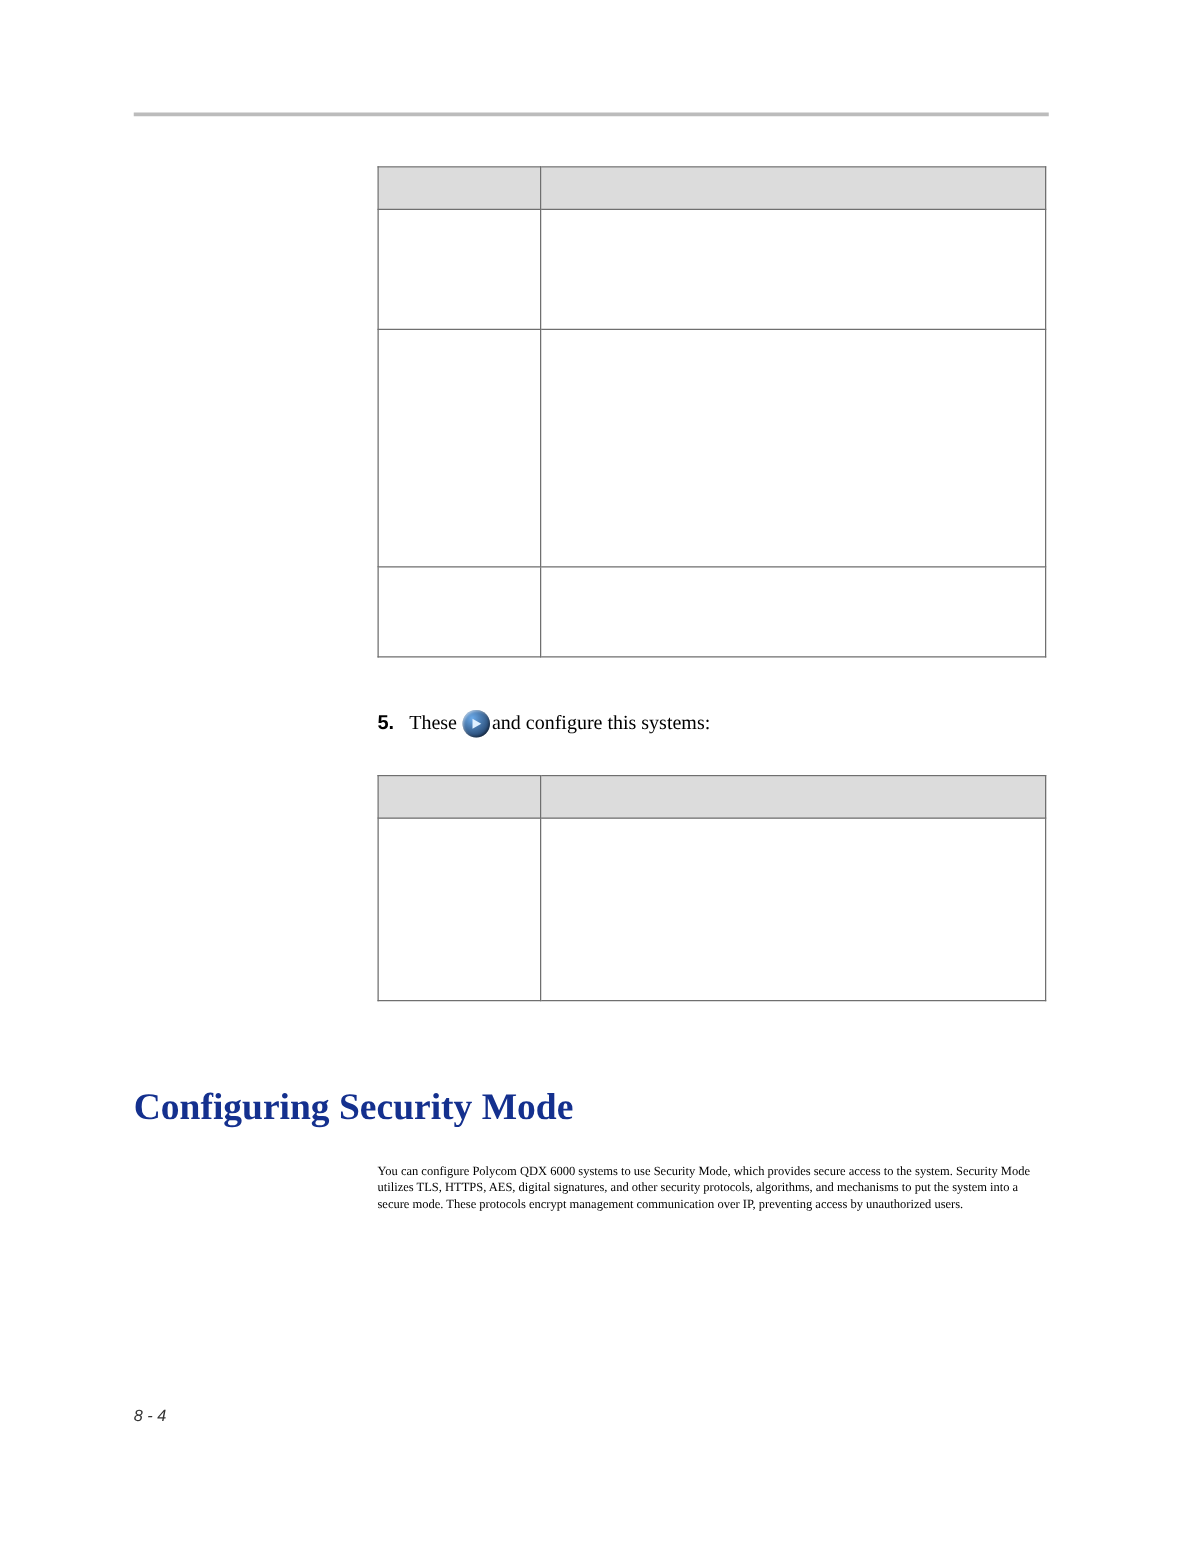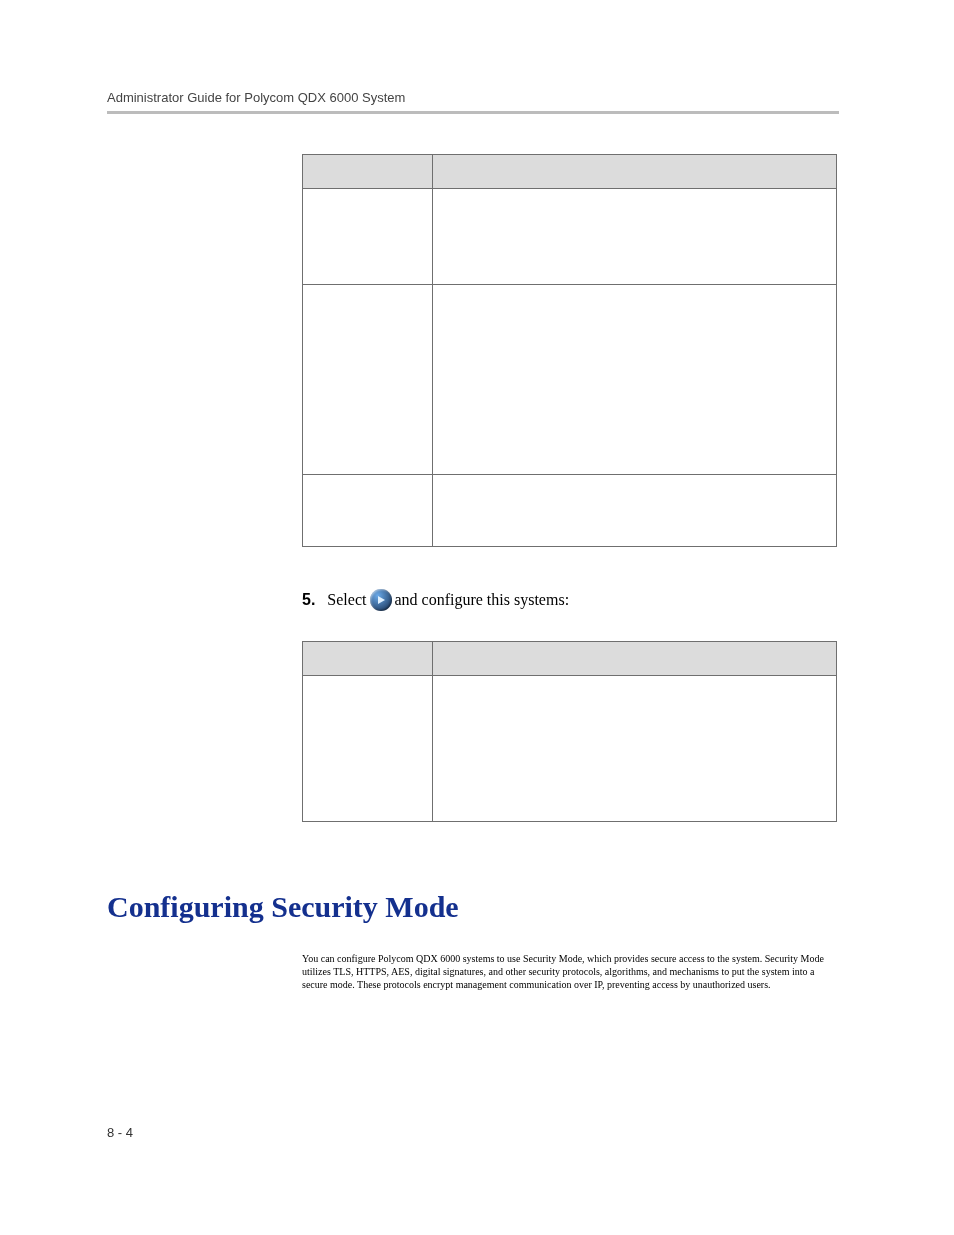--- a/index.html
+++ b/index.html
@@ -16,27 +16,26 @@
   .t1-r1 td { height: 96px; }
   .t1-r2 td { height: 190px; }
   .t1-r3 td { height: 72px; }
   .t2-r1 td { height: 146px; }
   .step-line { margin: 42px 0 30px 0; font-size: 16px; line-height: 1.3; display: flex; align-items: center; }
   .step-num { font-weight: bold; font-family: Arial, Helvetica, sans-serif; margin-right: 12px; }
   .play-icon { display: inline-flex; align-items: center; justify-content: center; width: 22px; height: 22px; border-radius: 50%; background: radial-gradient(circle at 35% 30%, #6aa9e8 0%, #2a4d78 70%, #1a2e48 100%); margin: 0 2px 0 4px; box-shadow: inset -1px -1px 2px rgba(0,0,0,.4), inset 1px 1px 2px rgba(255,255,255,.5); }
   .play-icon svg { display: block; }
   h2.section { font-family: Liberation Serif, serif; font-weight: bold; color: #14308e; font-size: 30px; margin: 68px 0 28px 0; letter-spacing: 0px; }
   .para { font-size: 10px; line-height: 1.32; margin-bottom: 14px; text-align: left; }
-  .pagenum { position: absolute; left: 107px; bottom: 95px; font-family: Arial, Helvetica, sans-serif; font-size: 13px; color: #333; }
+  .pagenum { position: absolute; left: 107px; bottom: 95px; font-family: Arial, Helvetica, sans-serif; font-size: 13px; color: #333; font-style: italic; }
 </style>
 </head>
 <body>
 
 <div class="page">
-  <div class="running-header">Administrator Guide for Polycom QDX 6000 System</div>
   <div class="hr"></div>
 
   <div class="content-col">
     <table class="cfg">
       <colgroup>
           <col class="c1">
           <col>
         </colgroup>
       <thead>
         <tr>
@@ -55,21 +54,21 @@
           </tr>
         <tr class="t1-r3">
             <td></td>
             <td></td>
           </tr>
       </tbody>
     </table>
 
     <div class="step-line">
       <span class="step-num">5.</span>
-      <span>Select</span>
+      <span>These</span>
       <span class="play-icon">
         <svg width="10" height="10" viewBox="0 0 10 10">
             <polygon points="2,1 9,5 2,9" fill="#dff0ff"></polygon>
           </svg>
       </span>
       <span>and configure this systems:</span>
     </div>
 
     <table class="cfg">
       <colgroup>

